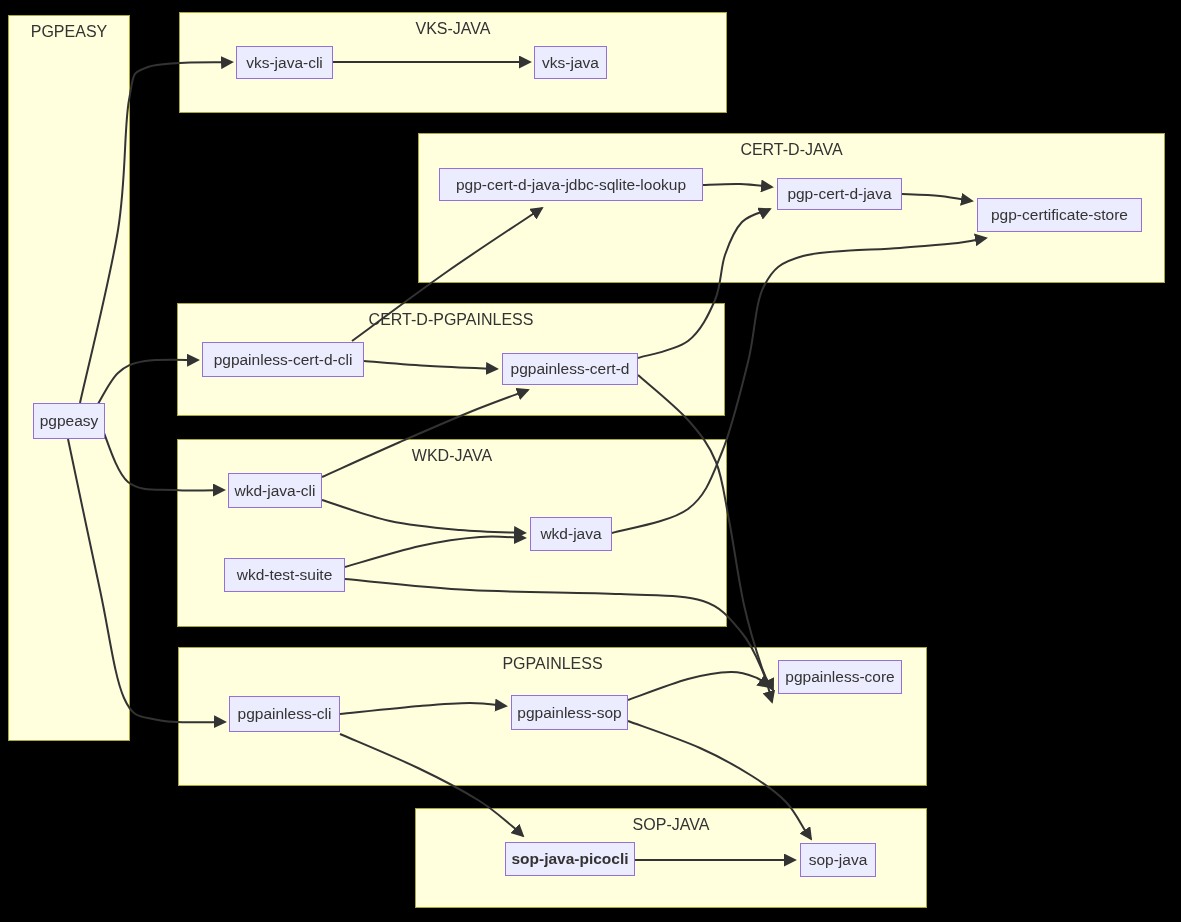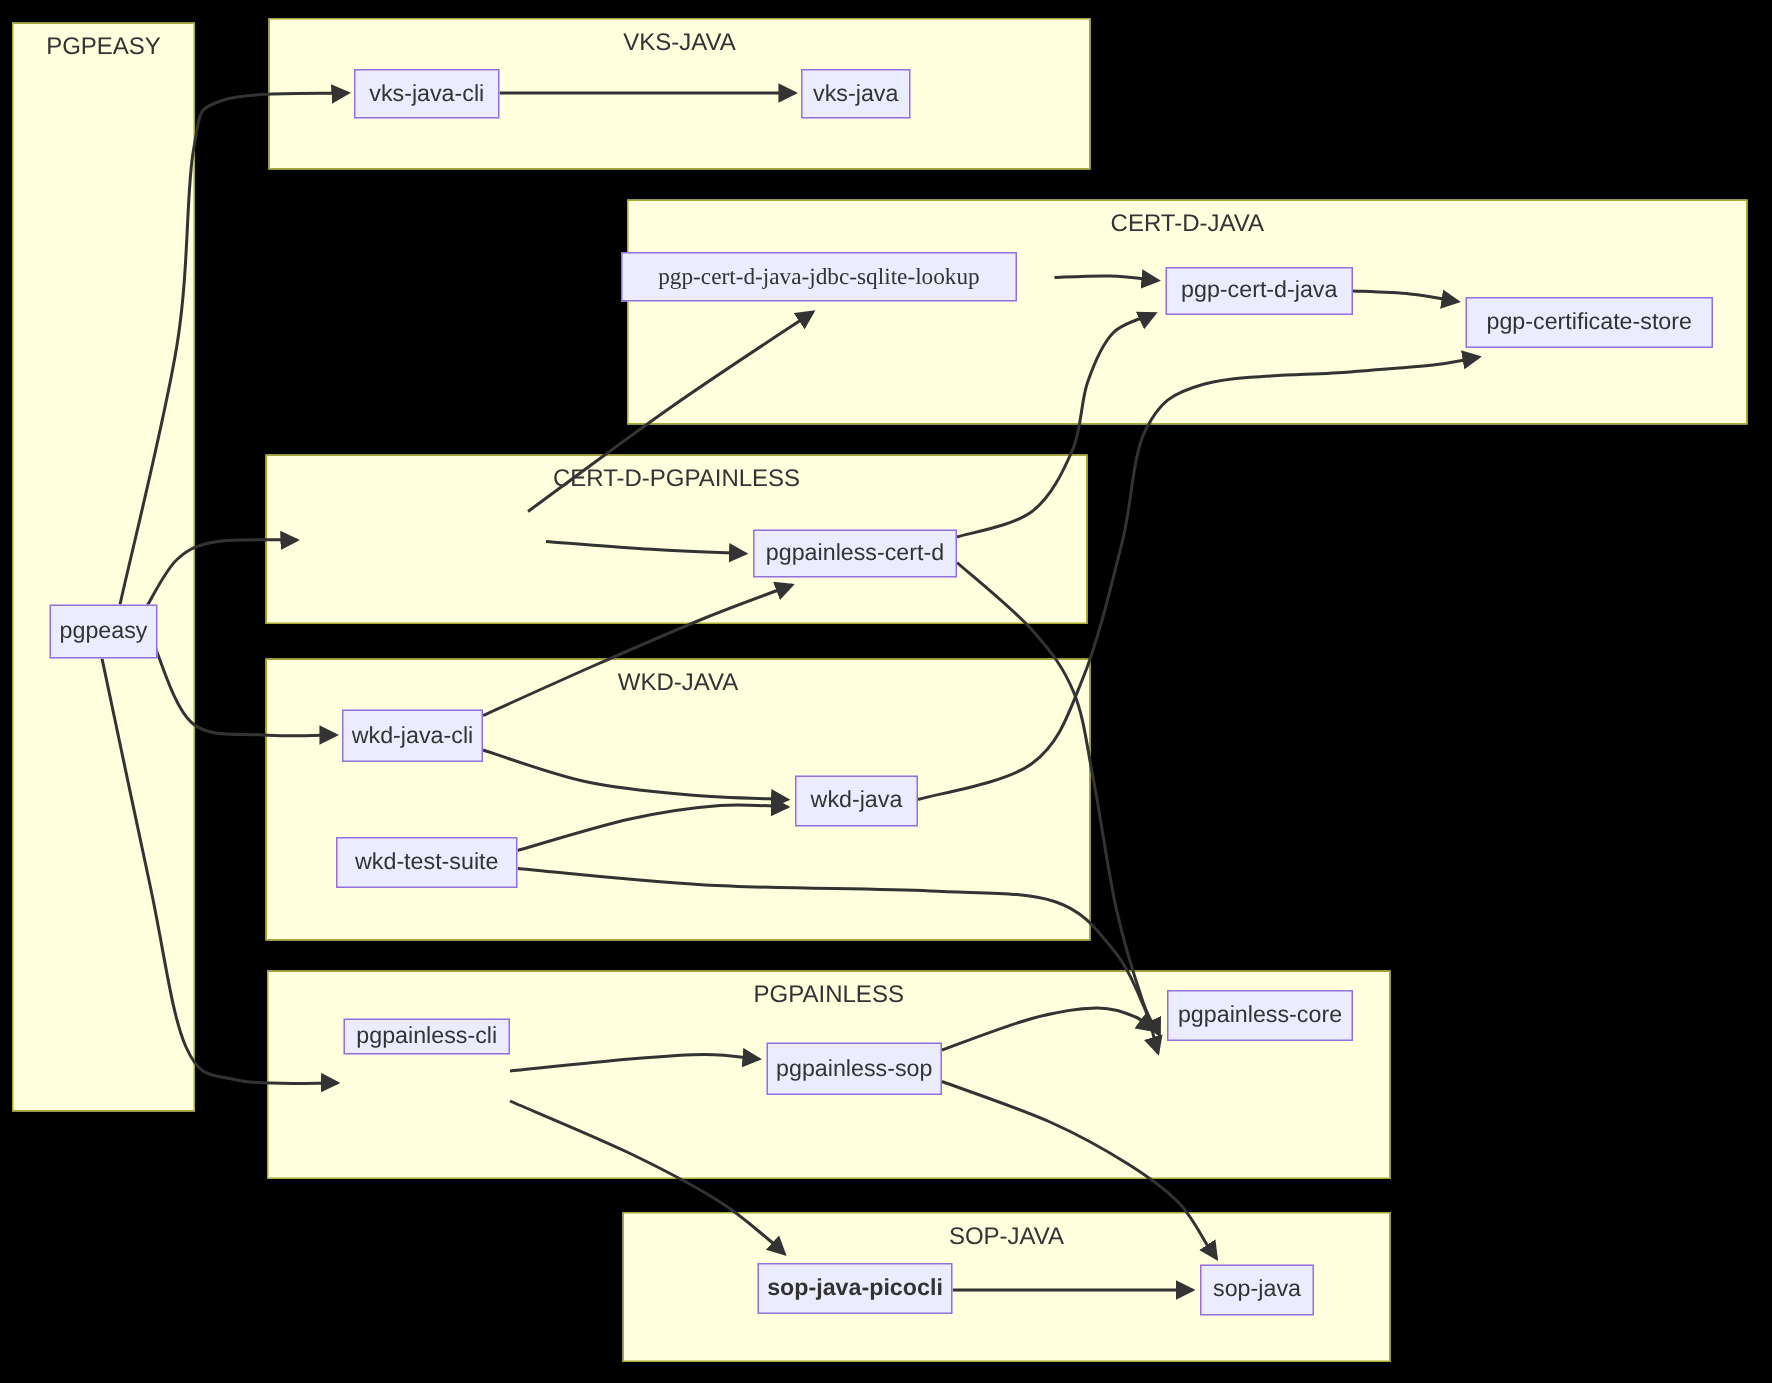--- a/index.html
+++ b/index.html
@@ -89,25 +89,26 @@
       <path d="M612,533 C624.7,529.0 669.7,522.5 688,509 C706.3,495.5 712.0,476.5 722,452 C732.0,427.5 741.0,389.7 748,362 C755.0,334.3 754.8,303.7 764,286 C773.2,268.3 780.3,262.3 803,256 C825.7,249.7 874.2,250.2 900,248 C925.8,245.8 943.7,244.7 958,243 C972.3,241.3 981.3,238.8 986,238" fill="none" stroke="#333333" stroke-width="2" marker-end="url(#arrow)"></path>
       <path d="M340,714 C353.3,712.7 398.3,707.8 420,706 C441.7,704.2 455.7,703.0 470,703 C484.3,703.0 500.0,705.5 506,706" fill="none" stroke="#333333" stroke-width="2" marker-end="url(#arrow)"></path>
       <path d="M628,700 C638.0,696.5 670.8,683.7 688,679 C705.2,674.3 719.5,672.2 731,672 C742.5,671.8 750.7,675.5 757,678 C763.3,680.5 767.0,685.5 769,687" fill="none" stroke="#333333" stroke-width="2" marker-end="url(#arrow)"></path>
       <path d="M628,721 C640.0,725.5 679.3,738.8 700,748 C720.7,757.2 737.7,767.0 752,776 C766.3,785.0 777.0,792.7 786,802 C795.0,811.3 801.8,825.8 806,832 C810.2,838.2 810.2,837.8 811,839" fill="none" stroke="#333333" stroke-width="2" marker-end="url(#arrow)"></path>
       <path d="M340,734 C353.0,739.7 395.0,757.0 418,768 C441.0,779.0 462.3,790.3 478,800 C493.7,809.7 504.5,820.0 512,826 C519.5,832.0 521.2,834.3 523,836" fill="none" stroke="#333333" stroke-width="2" marker-end="url(#arrow)"></path>
       <path d="M635,860 L795,860" fill="none" stroke="#333333" stroke-width="2" marker-end="url(#arrow)"></path>
     </svg>
     <div class="node" style="left: 33px; top: 403px; width: 72px; height: 36px;">pgpeasy</div>
     <div class="node" style="left: 236px; top: 46px; width: 97px; height: 33px;">vks-java-cli</div>
     <div class="node" style="left: 534px; top: 46px; width: 73px; height: 33px;">vks-java</div>
-    <div class="node" style="left: 414px; top: 168px; width: 264px; height: 33px; font-family: Liberation Serif, serif;">pgp-cert-d-java-jdbc-sqlite-lookup</div>
+    <div class="node" style="left: 439px; top: 168px; width: 264px; height: 33px;">pgp-cert-d-java-jdbc-sqlite-lookup</div>
     <div class="node" style="left: 777px; top: 178px; width: 125px; height: 32px;">pgp-cert-d-java</div>
     <div class="node" style="left: 977px; top: 198px; width: 165px; height: 34px; text-align: center;">pgp-certificate-store</div>
+    <div class="node" style="left: 202px; top: 342px; width: 162px; height: 35px;">pgpainless-cert-d-cli</div>
     <div class="node" style="left: 502px; top: 353px; width: 136px; height: 32px;">pgpainless-cert-d</div>
     <div class="node" style="left: 228px; top: 473px; width: 94px; height: 35px;">wkd-java-cli</div>
     <div class="node" style="left: 530px; top: 517px; width: 82px; height: 34px;">wkd-java</div>
     <div class="node" style="left: 224px; top: 558px; width: 121px; height: 34px;">wkd-test-suite</div>
-    <div class="node" style="left: 229px; top: 679px; width: 111px; height: 24px;">pgpainless-cli</div>
+    <div class="node" style="left: 229px; top: 696px; width: 111px; height: 36px;">pgpainless-cli</div>
     <div class="node" style="left: 511px; top: 695px; width: 117px; height: 35px;">pgpainless-sop</div>
     <div class="node" style="left: 778px; top: 660px; width: 124px; height: 34px; text-align: center;">pgpainless-core</div>
     <div class="node" style="left: 505px; top: 842px; width: 130px; height: 34px; font-weight: bold;">sop-java-picocli</div>
     <div class="node" style="left: 800px; top: 843px; width: 76px; height: 34px;">sop-java</div>
   </div>
 
 </body></html>

